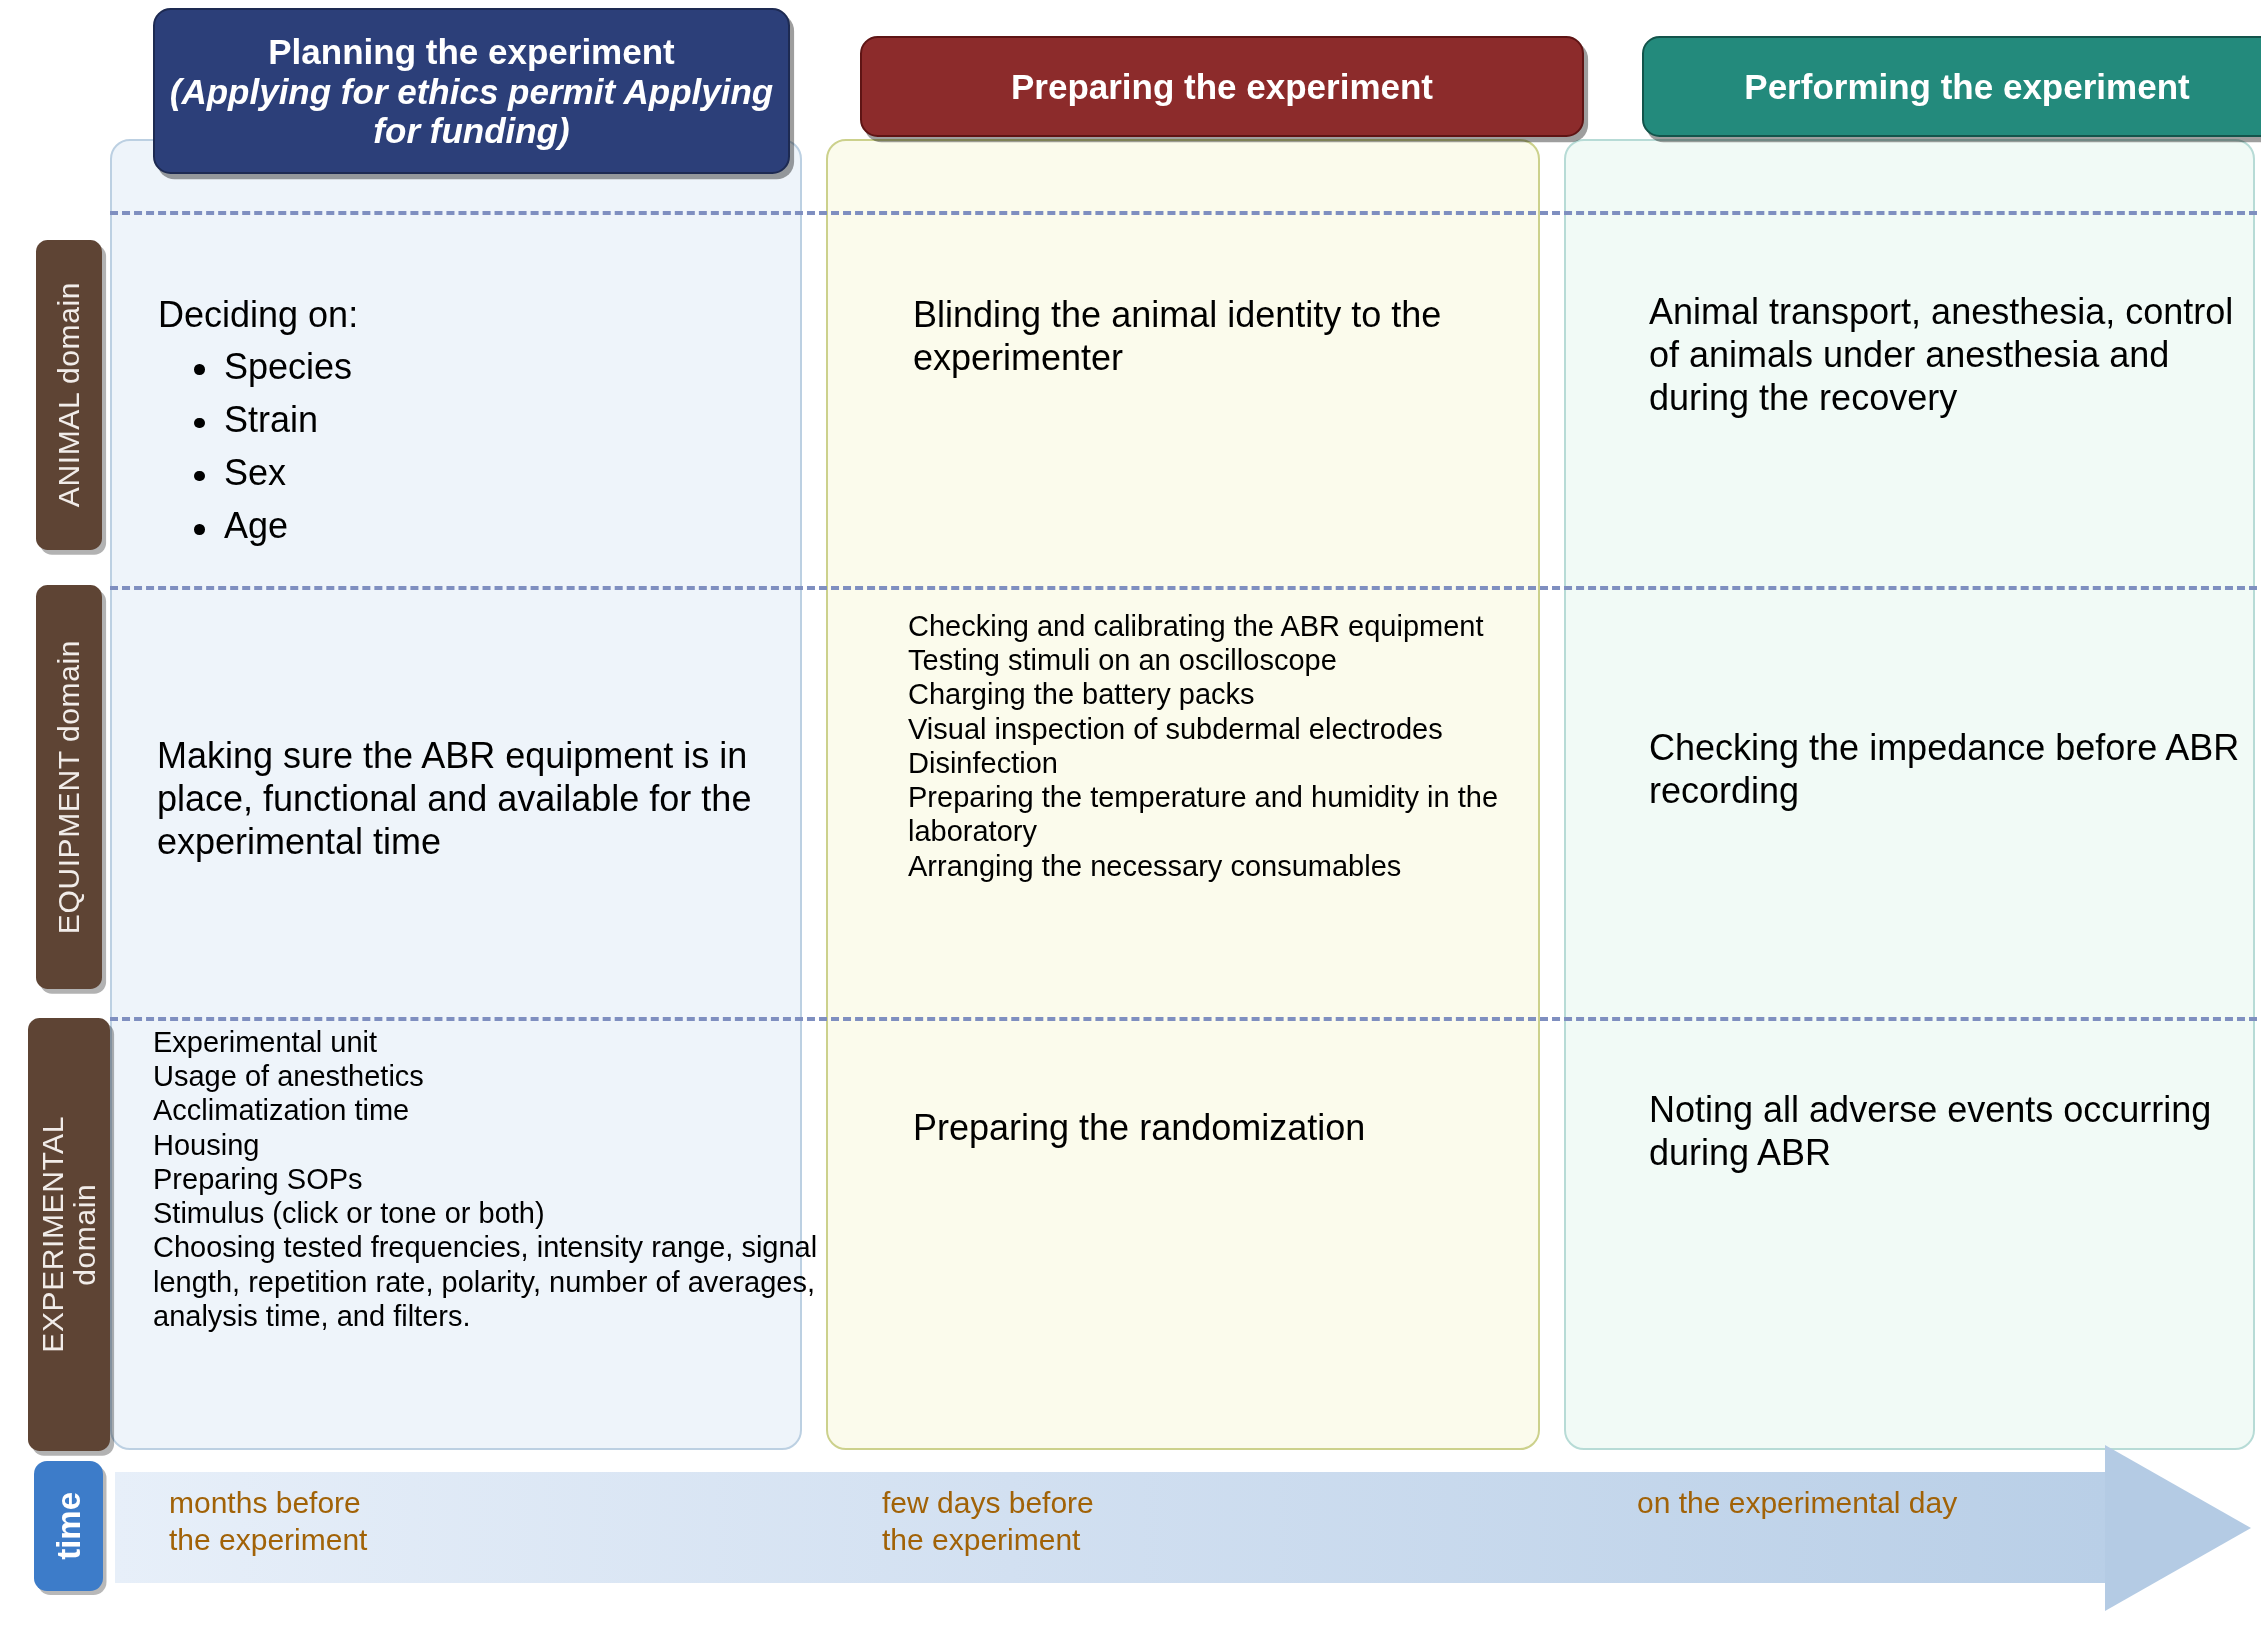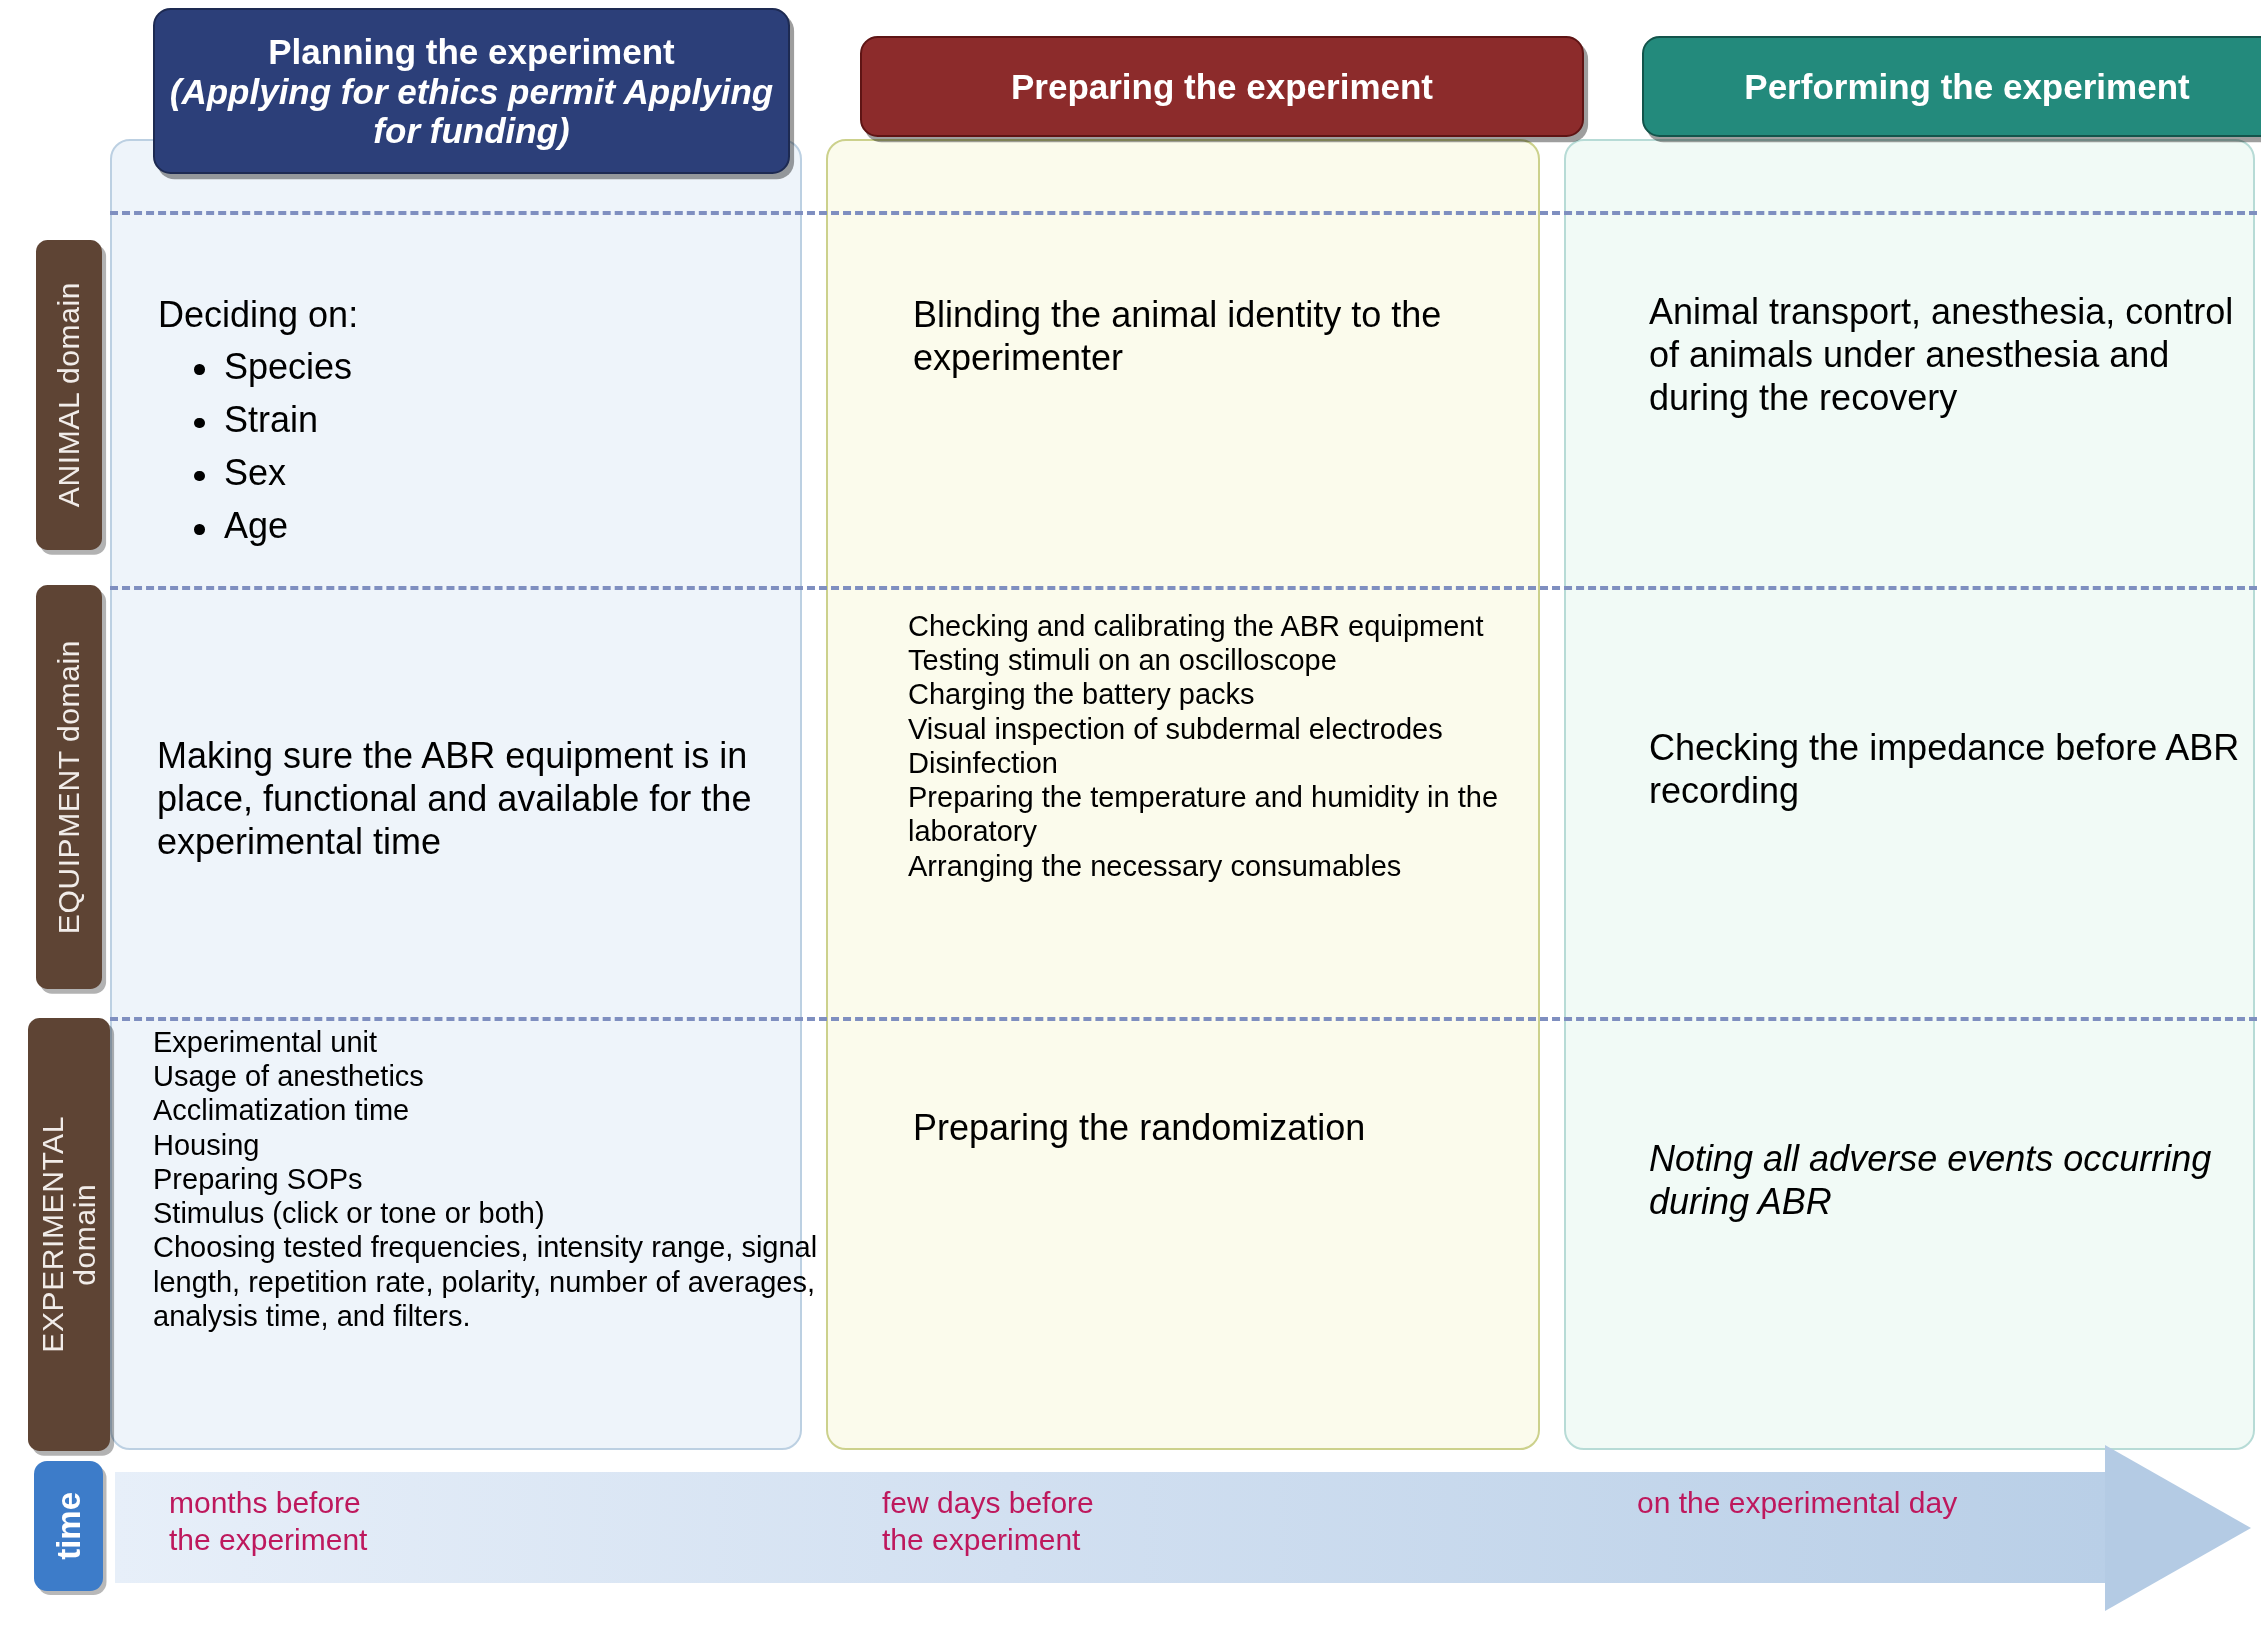--- a/index.html
+++ b/index.html
@@ -107,39 +107,39 @@
   .c-plan-animal{left:158px;top:293px;width:620px;}
   .c-prep-animal{left:913px;top:293px;width:585px;}
   .c-perf-animal{left:1649px;top:290px;width:591px;}
 
   .c-plan-equip{left:157px;top:734px;width:632px;}
   .c-prep-equip{left:908px;top:609px;width:620px;}
   .c-perf-equip{left:1649px;top:726px;width:591px;}
 
   .c-plan-exper{left:153px;top:1025px;width:673px;}
   .c-prep-exper{left:913px;top:1106px;width:585px;}
-  .c-perf-exper{left:1649px;top:1137px;width:591px;font-style:italic;}
+  .c-perf-exper{left:1649px;top:1088px;width:591px;}
 
   
   #timearrow{
     position:absolute;left:115px;top:1472px;width:2137px;height:111px;
   }
   .arrow-body{
     position:absolute;left:0;top:0;width:1990px;height:111px;
     background:linear-gradient(90deg,#e7eff9 0%,#d2e0f1 45%,#b9cfe7 100%);
   }
   .arrow-head{
     position:absolute;left:1990px;top:-27px;
     width:0;height:0;
     border-top:83px solid transparent;
     border-bottom:83px solid transparent;
     border-left:146px solid #b4cbe4;
   }
   .tlabel{
-    position:absolute;font-size:30px;line-height:1.22;color:#be185d;white-space:pre-line;
+    position:absolute;font-size:30px;line-height:1.22;color:#a16207;white-space:pre-line;
   }
   .tlabel.t1{left:54px;top:13px;}
   .tlabel.t2{left:767px;top:13px;}
   .tlabel.t3{left:1522px;top:13px;}
 </style>
 </head>
 <body>
 
 <div id="stage">
 

